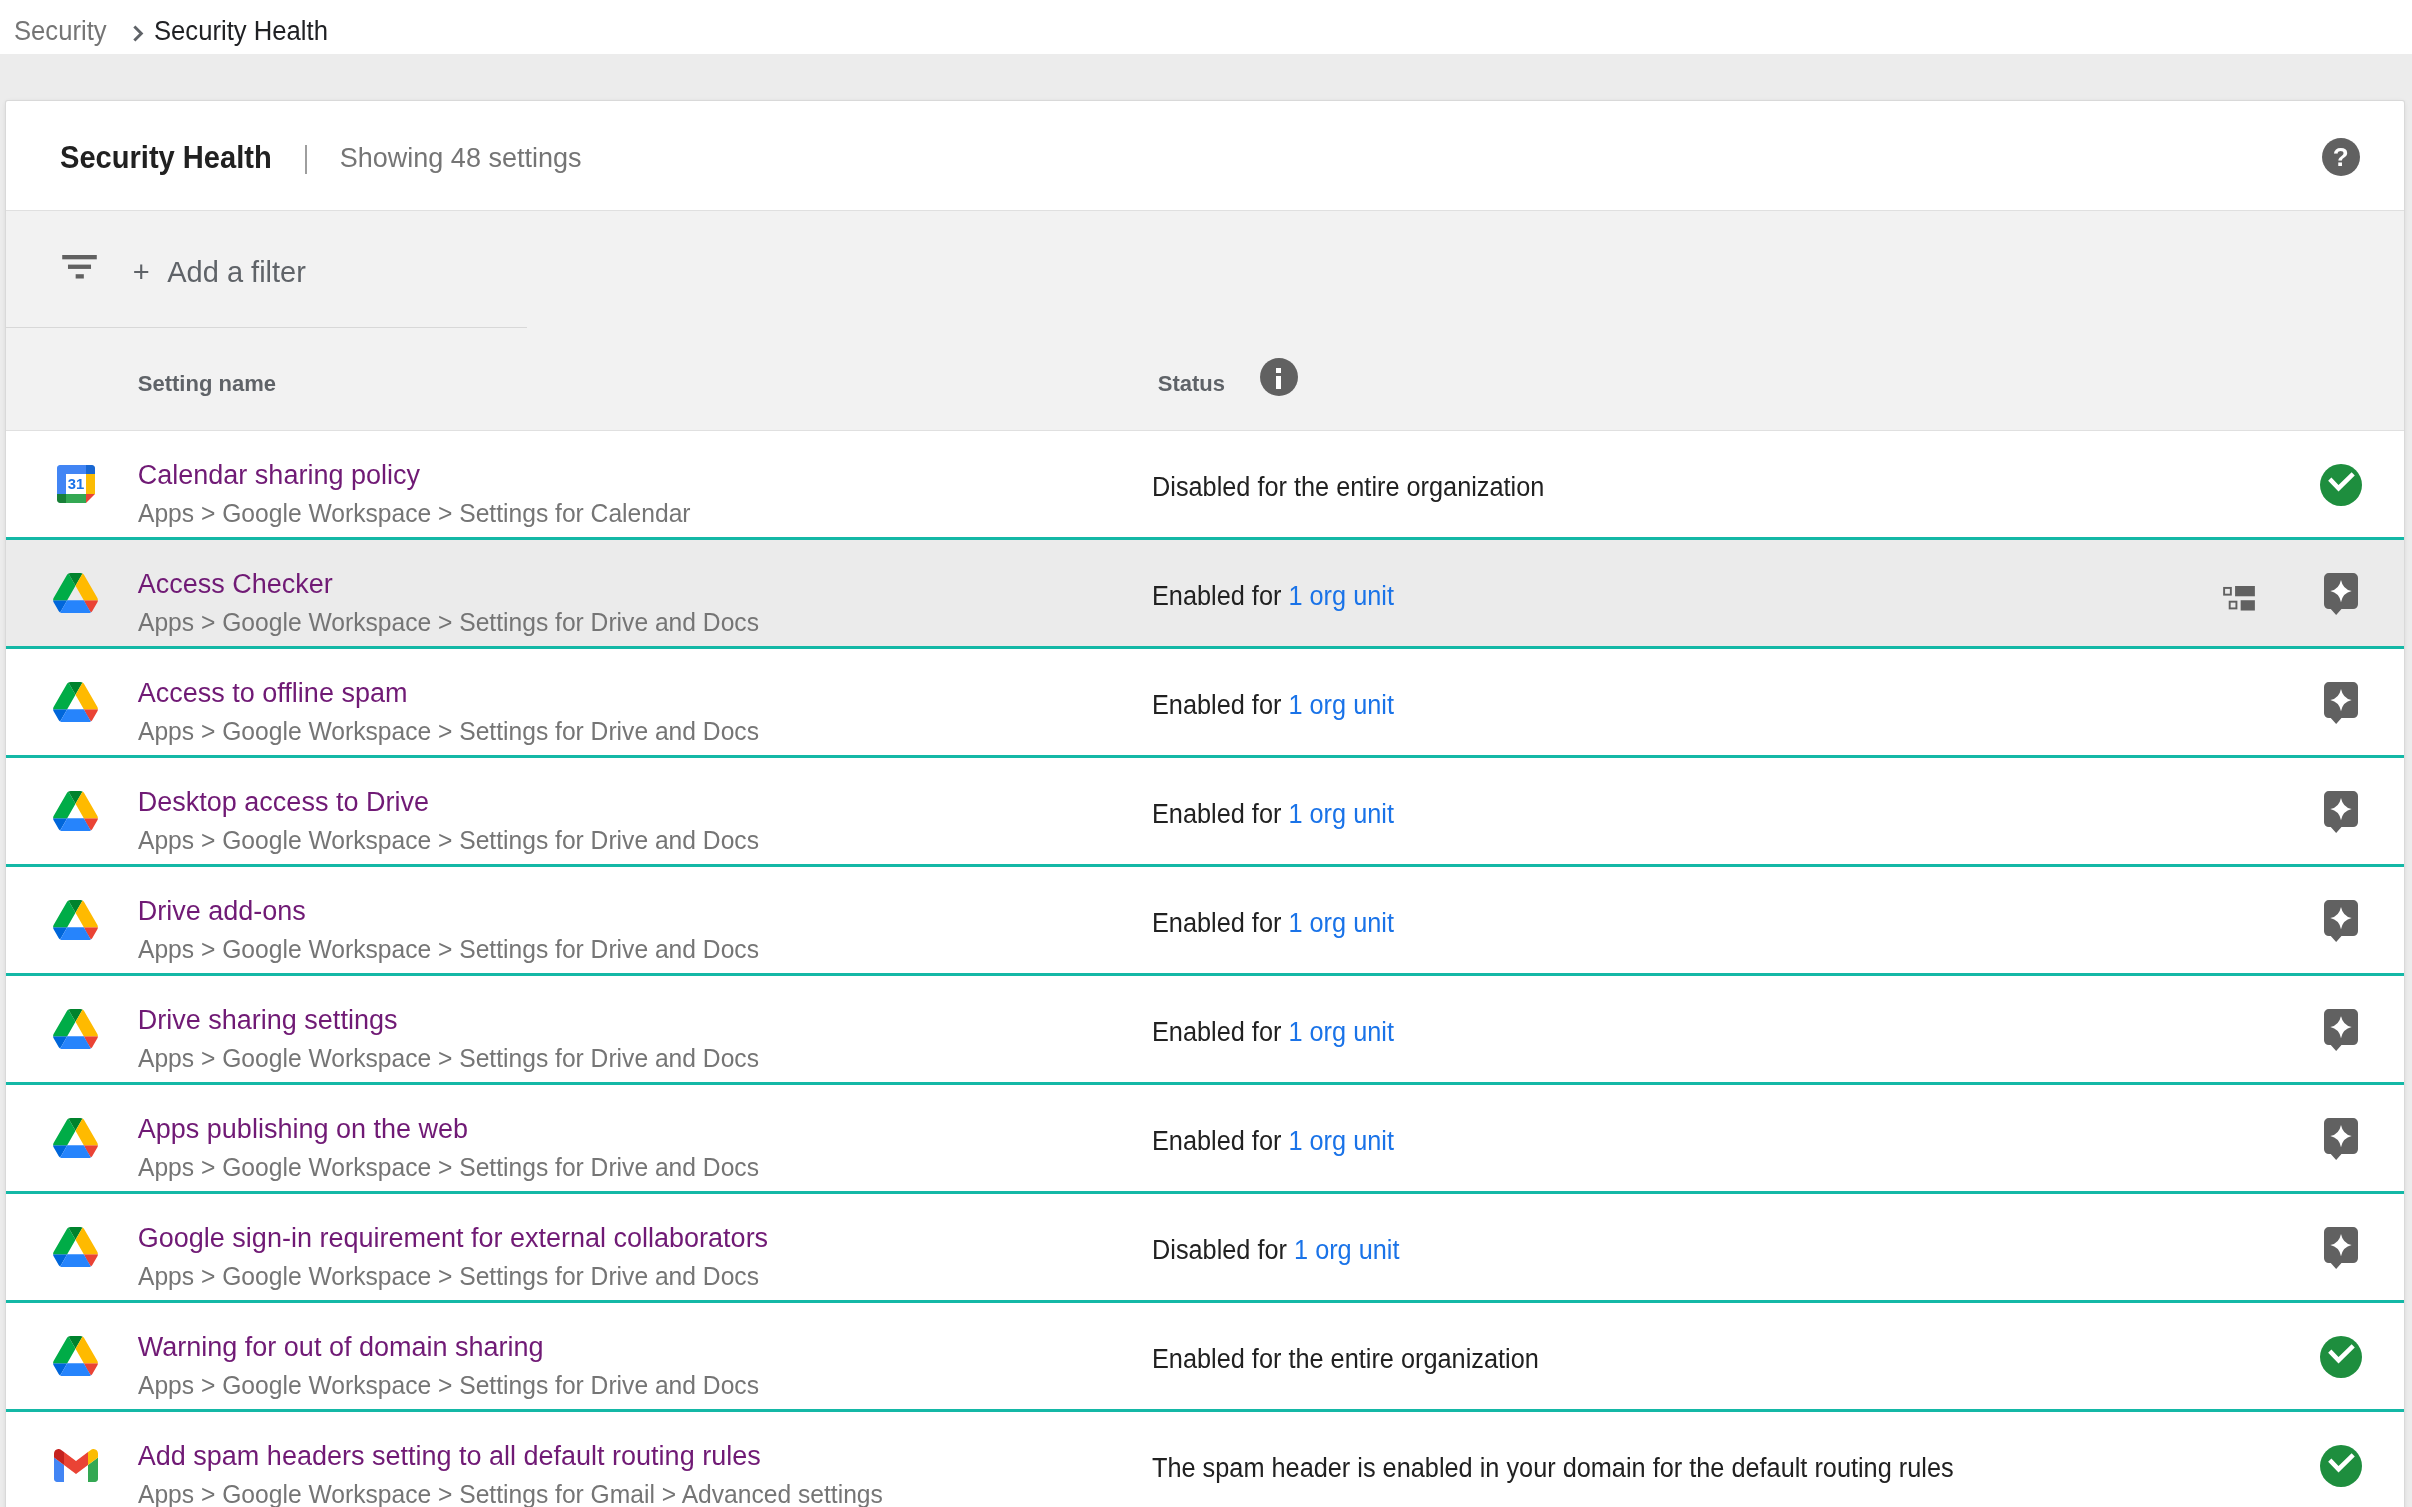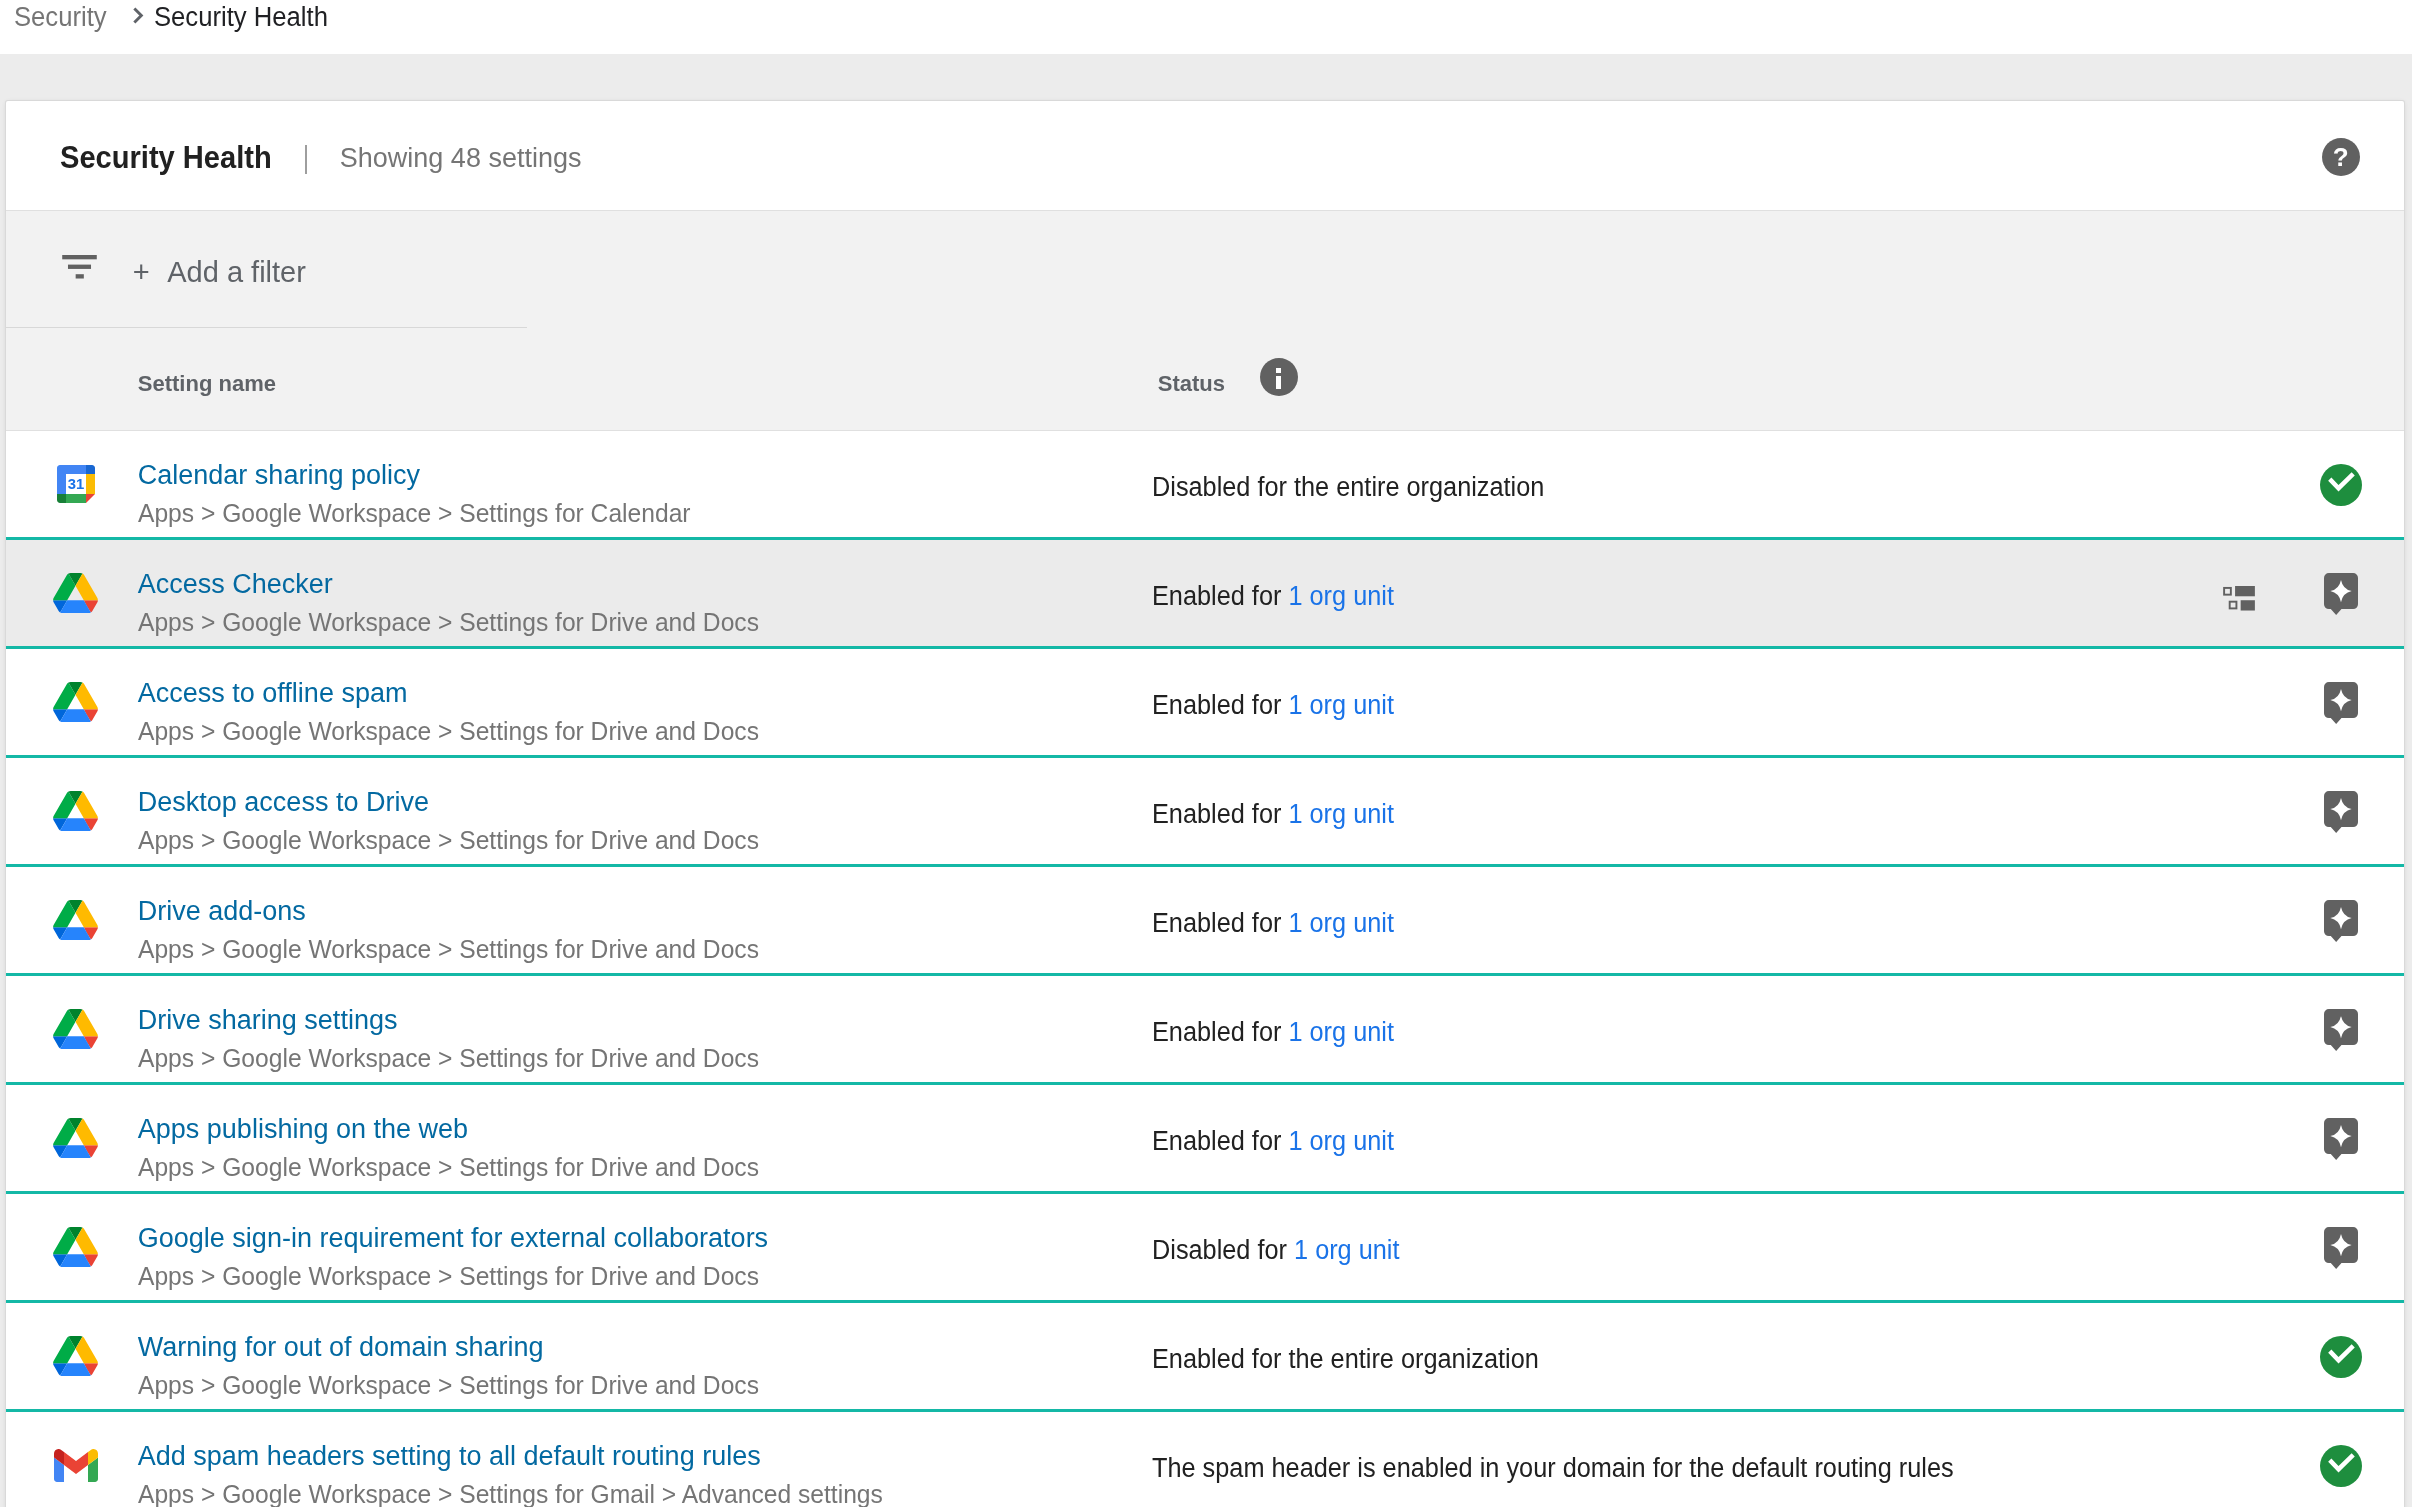--- a/index.html
+++ b/index.html
@@ -1,18 +1,18 @@
 <!DOCTYPE html>
 <html><head>
 <meta charset="utf-8">
 <style>
 html,body{margin:0;padding:0;width:2412px;height:1508px;overflow:hidden;background:#ececec;font-family:"Liberation Sans",sans-serif;}
 *{box-sizing:border-box;}
 .topbar{position:absolute;left:0;top:0;width:2412px;height:54px;background:#fff;}
-.crumbs{position:absolute;left:13.6px;top:1.9px;height:45px;display:flex;align-items:flex-start;font-size:27px;color:#757575;}
+.crumbs{position:absolute;left:13.6px;top:1.9px;height:45px;display:flex;align-items:flex-end;font-size:27px;color:#757575;}
 .crumbs .bs{display:inline-block;transform:scaleX(.95);transform-origin:0 50%;}
 .crumbs .cur{color:#202124;}
 .crumbs svg{margin:0 2.9px 0 12.6px;}
 .card{position:absolute;left:5.8px;top:101px;width:2398px;height:1419px;background:#fff;box-shadow:0 0 0 1px #d9d9d9,0 1.9px 4.9px rgba(0,0,0,.12);border-radius:1.9px;}
 .chead{position:absolute;left:0;top:0;width:100%;height:110px;border-bottom:1px solid #e0e0e0;}
 .ctitle{position:absolute;left:54px;top:37px;font-size:31px;font-weight:bold;color:#212121;line-height:39px;transform:scaleX(.938);transform-origin:0 0;white-space:nowrap;}
 .csep{position:absolute;left:299px;top:44px;width:1.9px;height:29px;background:#9e9e9e;}
 .cshow{position:absolute;left:334px;top:41px;font-size:27px;color:#757575;line-height:33px;white-space:nowrap;}
 .help{position:absolute;left:2316px;top:37px;width:38px;height:38px;border-radius:50%;background:#616161;color:#fff;font-size:26px;font-weight:bold;text-align:center;line-height:38px;}
 .band{position:absolute;left:0;top:110px;width:100%;height:220px;background:#f2f2f2;border-bottom:1px solid #e0e0e0;}
@@ -22,21 +22,21 @@
 .th1{position:absolute;left:132px;top:160px;font-size:22px;font-weight:bold;color:#5f6368;}
 .th2{position:absolute;left:1152px;top:160px;font-size:22px;font-weight:bold;color:#5f6368;}
 .info{position:absolute;left:1254px;top:147px;width:38px;height:38px;border-radius:50%;background:#616161;}
 .info .d1{position:absolute;left:16.5px;top:9.7px;width:4.9px;height:4.9px;background:#fff;}
 .info .d2{position:absolute;left:16.5px;top:18.4px;width:4.9px;height:12.6px;background:#fff;}
 .rows{position:absolute;left:0;top:330px;width:100%;}
 .row{position:relative;width:100%;height:109px;border-bottom:3px solid #14b8a6;background:#fff;}
 .row.hl{background:#ebebeb;}
 .icn{position:absolute;left:42px;top:0;width:56px;height:100%;display:flex;align-items:center;justify-content:center;}
 .txt{position:absolute;left:132px;top:24px;}
-.t1{font-size:27px;line-height:41px;color:#0369a1;white-space:nowrap;}
+.t1{font-size:27px;line-height:41px;color:#701a75;white-space:nowrap;}
 .t2{font-size:25px;line-height:35px;color:#757575;white-space:nowrap;transform:scaleX(.985);transform-origin:0 0;}
 .st{position:absolute;left:1146px;top:3.9px;height:100%;display:flex;align-items:center;font-size:27px;color:#212121;white-space:nowrap;transform:scaleX(.937);transform-origin:0 50%;}
 .st .lnk{color:#1a73e8;}
 .orgi{position:absolute;left:2217px;top:50%;margin-top:-6.8px;}
 .bdg{position:absolute;left:2318px;top:50%;margin-top:-20.4px;}
 .chk{position:absolute;left:2314px;top:50%;margin-top:-20.4px;}
 </style>
 </head>
 <body>
 <div class="topbar">

